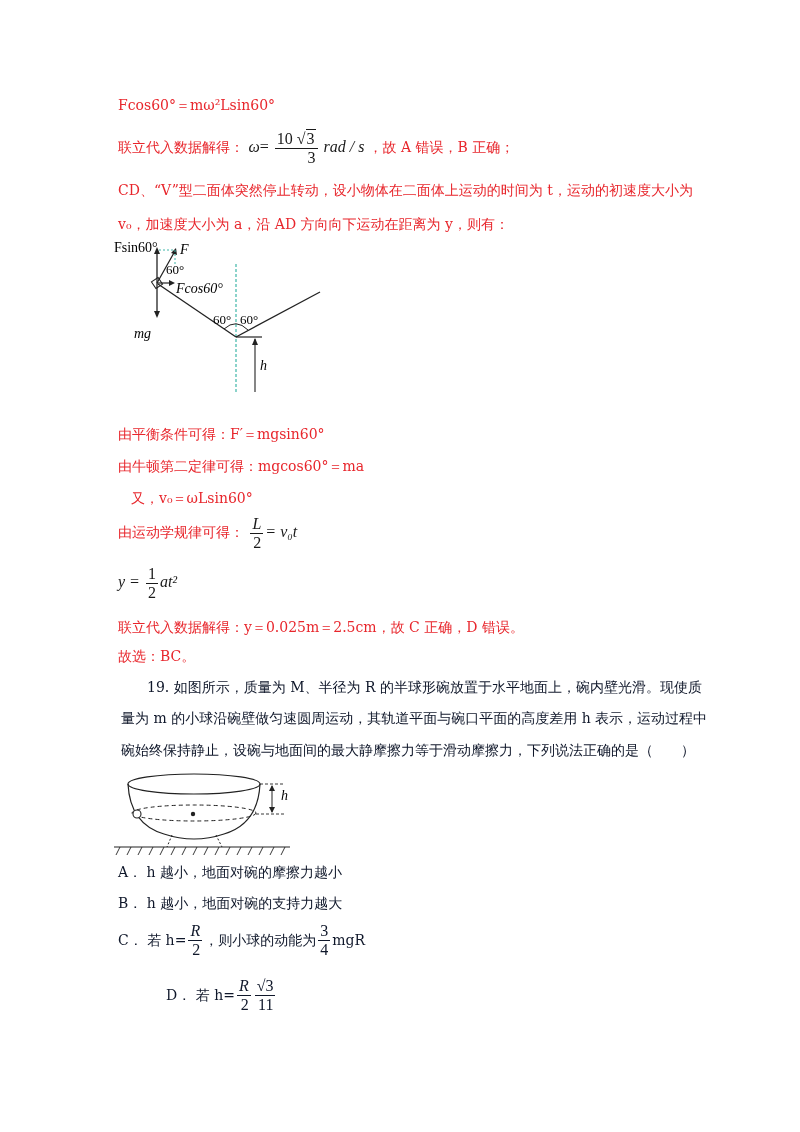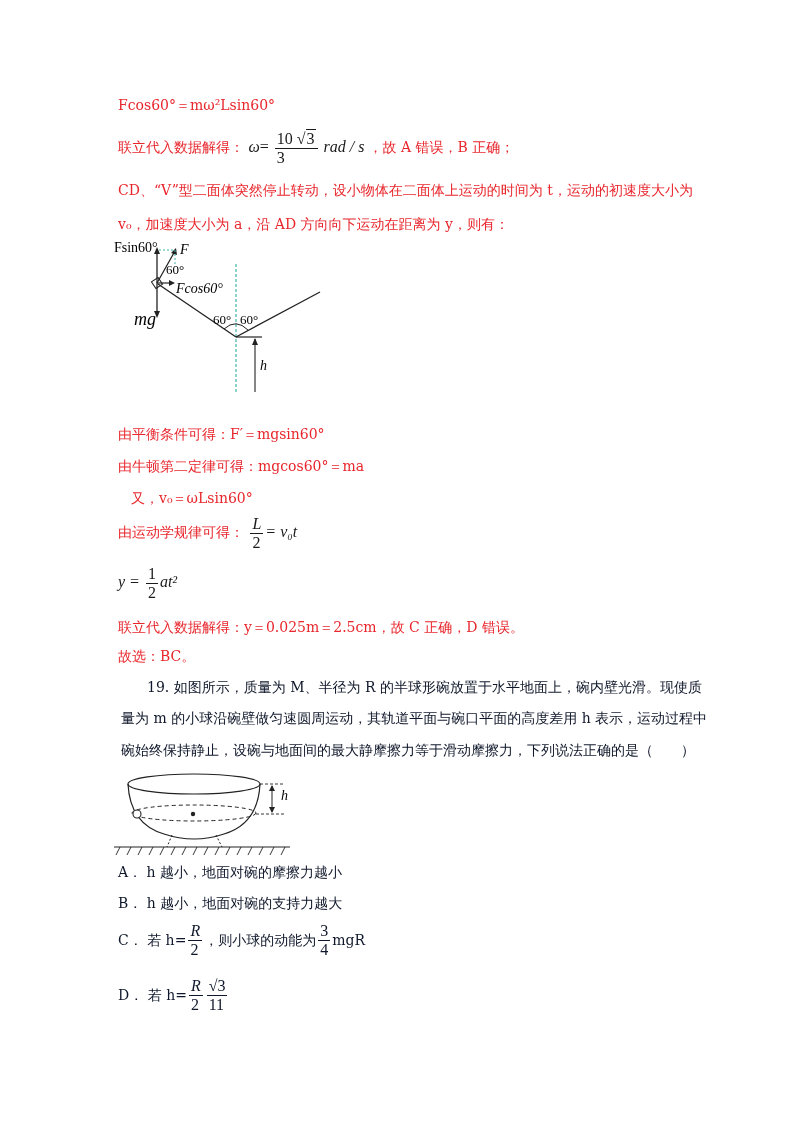--- a/index.html
+++ b/index.html
@@ -2,21 +2,21 @@
 <html><head>
 <meta charset="utf-8">
 <style>
   html, body { margin: 0; padding: 0; background: #ffffff; }
   body { width: 800px; height: 1132px; position: relative; overflow: hidden;
          font-family: "DejaVu Serif", "Liberation Serif", serif; }
   .line { position: absolute; left: 118px; font-size: 14px; white-space: nowrap; line-height: 20px; }
   .red { color: #e8262c; }
   .blk { color: #0f172a; }
   .it { font-style: italic; font-family: "Liberation Serif", serif; }
-  .frac { display: inline-block; vertical-align: middle; text-align: left; margin: 0 2px; font-family: "Liberation Serif", serif; }
+  .frac { display: inline-block; vertical-align: middle; text-align: right; margin: 0 2px; font-family: "Liberation Serif", serif; }
   .frac .num { display: block; border-bottom: 1px solid currentColor; padding: 0 2px; line-height: 18px; font-size: 16px; }
   .frac .den { display: block; line-height: 18px; font-size: 16px; padding: 0 2px; }
   .mathblk { color: #1a1a1a; font-family: "Liberation Serif", serif; font-size: 16px; }
   .sqrt { display: inline-block; }
   .sqrt .rad { border-top: 1px solid currentColor; padding: 0 1px; }
   svg { position: absolute; }
   .lbl { font-family: "Liberation Serif", serif; }
 </style>
 </head>
 <body>
@@ -68,21 +68,21 @@
     <line x1="47" y1="12" x2="63" y2="12" stroke="#3fb6a8" stroke-width="1" stroke-dasharray="2,2"></line>
     <line x1="63" y1="12" x2="63" y2="28" stroke="#3fb6a8" stroke-width="1" stroke-dasharray="2,2"></line>
 
     <line x1="45" y1="45" x2="60" y2="45" stroke="#222" stroke-width="1.2"></line>
     <polygon points="63,45 57,42 57,48" fill="#222"></polygon>
   </svg>
   <span class="lbl it" style="position:absolute; left:2px; top:2px; font-size:14px; font-style:normal;">Fsin60°</span>
   <span class="lbl it" style="position:absolute; left:68px; top:4px; font-size:14px;">F</span>
   <span class="lbl" style="position:absolute; left:54px; top:24px; font-size:13px;">60°</span>
   <span class="lbl" style="position:absolute; left:64px; top:43px; font-size:14px;font-style:italic;">Fcos60°</span>
-  <span class="lbl it" style="position:absolute; left:22px; top:71px; font-size:18px;text-align:center;">mg</span>
+  <span class="lbl it" style="position:absolute; left:22px; top:88px; font-size:14px;text-align:center;">mg</span>
   <span class="lbl" style="position:absolute; left:101px; top:74px; font-size:13px;">60°</span>
   <span class="lbl" style="position:absolute; left:128px; top:74px; font-size:13px;">60°</span>
   <span class="lbl it" style="position:absolute; left:148px; top:120px; font-size:14px;">h</span>
 </div>
 
 <div class="line red" style="top:424px;">由平衡条件可得：F′＝mgsin60°</div>
 <div class="line red" style="top:456px;">由牛顿第二定律可得：mgcos60°＝ma</div>
 <div class="line red" style="top:488px;margin-left:13px;">又，v₀＝ωLsin60°</div>
 
 <div class="line red" style="top:515px;">
@@ -165,16 +165,16 @@
   <span>h 越小，地面对碗的摩擦力越小</span>
 </div>
 <div class="line blk" style="top:893px;">
   <span>B．</span>
   <span>h 越小，地面对碗的支持力越大</span>
 </div>
 <div class="line blk" style="top:922px;">
   <span>C．</span>
   <span>若 h=</span><span class="frac"><span class="num it">R</span><span class="den">2</span></span><span>，则小球的动能为</span><span class="frac"><span class="num">3</span><span class="den">4</span></span><span>mgR</span>
 </div>
-<div class="line blk" style="top:977px;">
+<div class="line blk" style="top:977px;margin-left:48px;">
   <span>D．</span>
   <span>若 h=</span><span class="frac"><span class="num it">R</span><span class="den">2</span></span><span class="frac"><span class="num">√3</span><span class="den">11</span></span>
 </div>
 
 </body></html>

